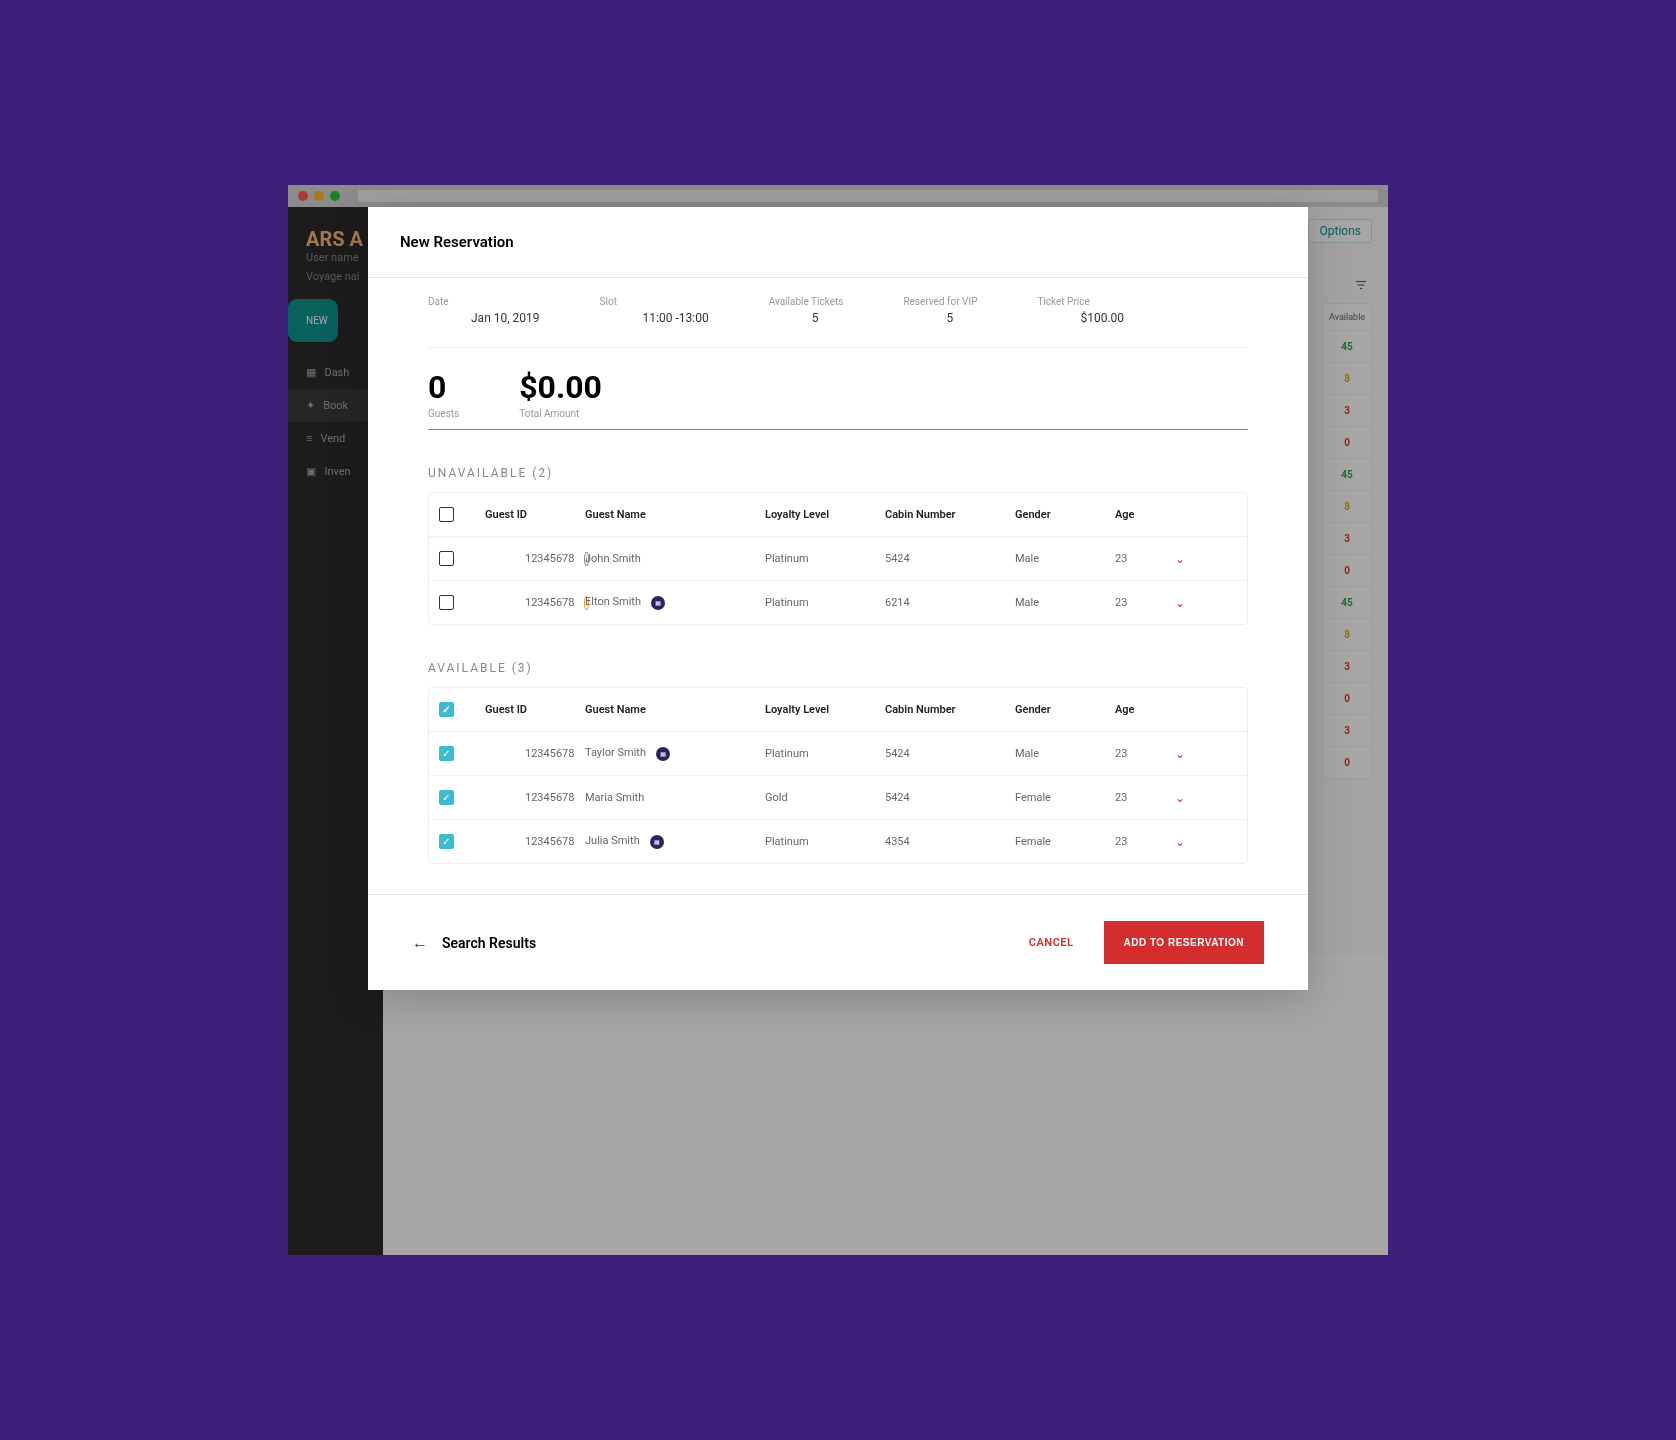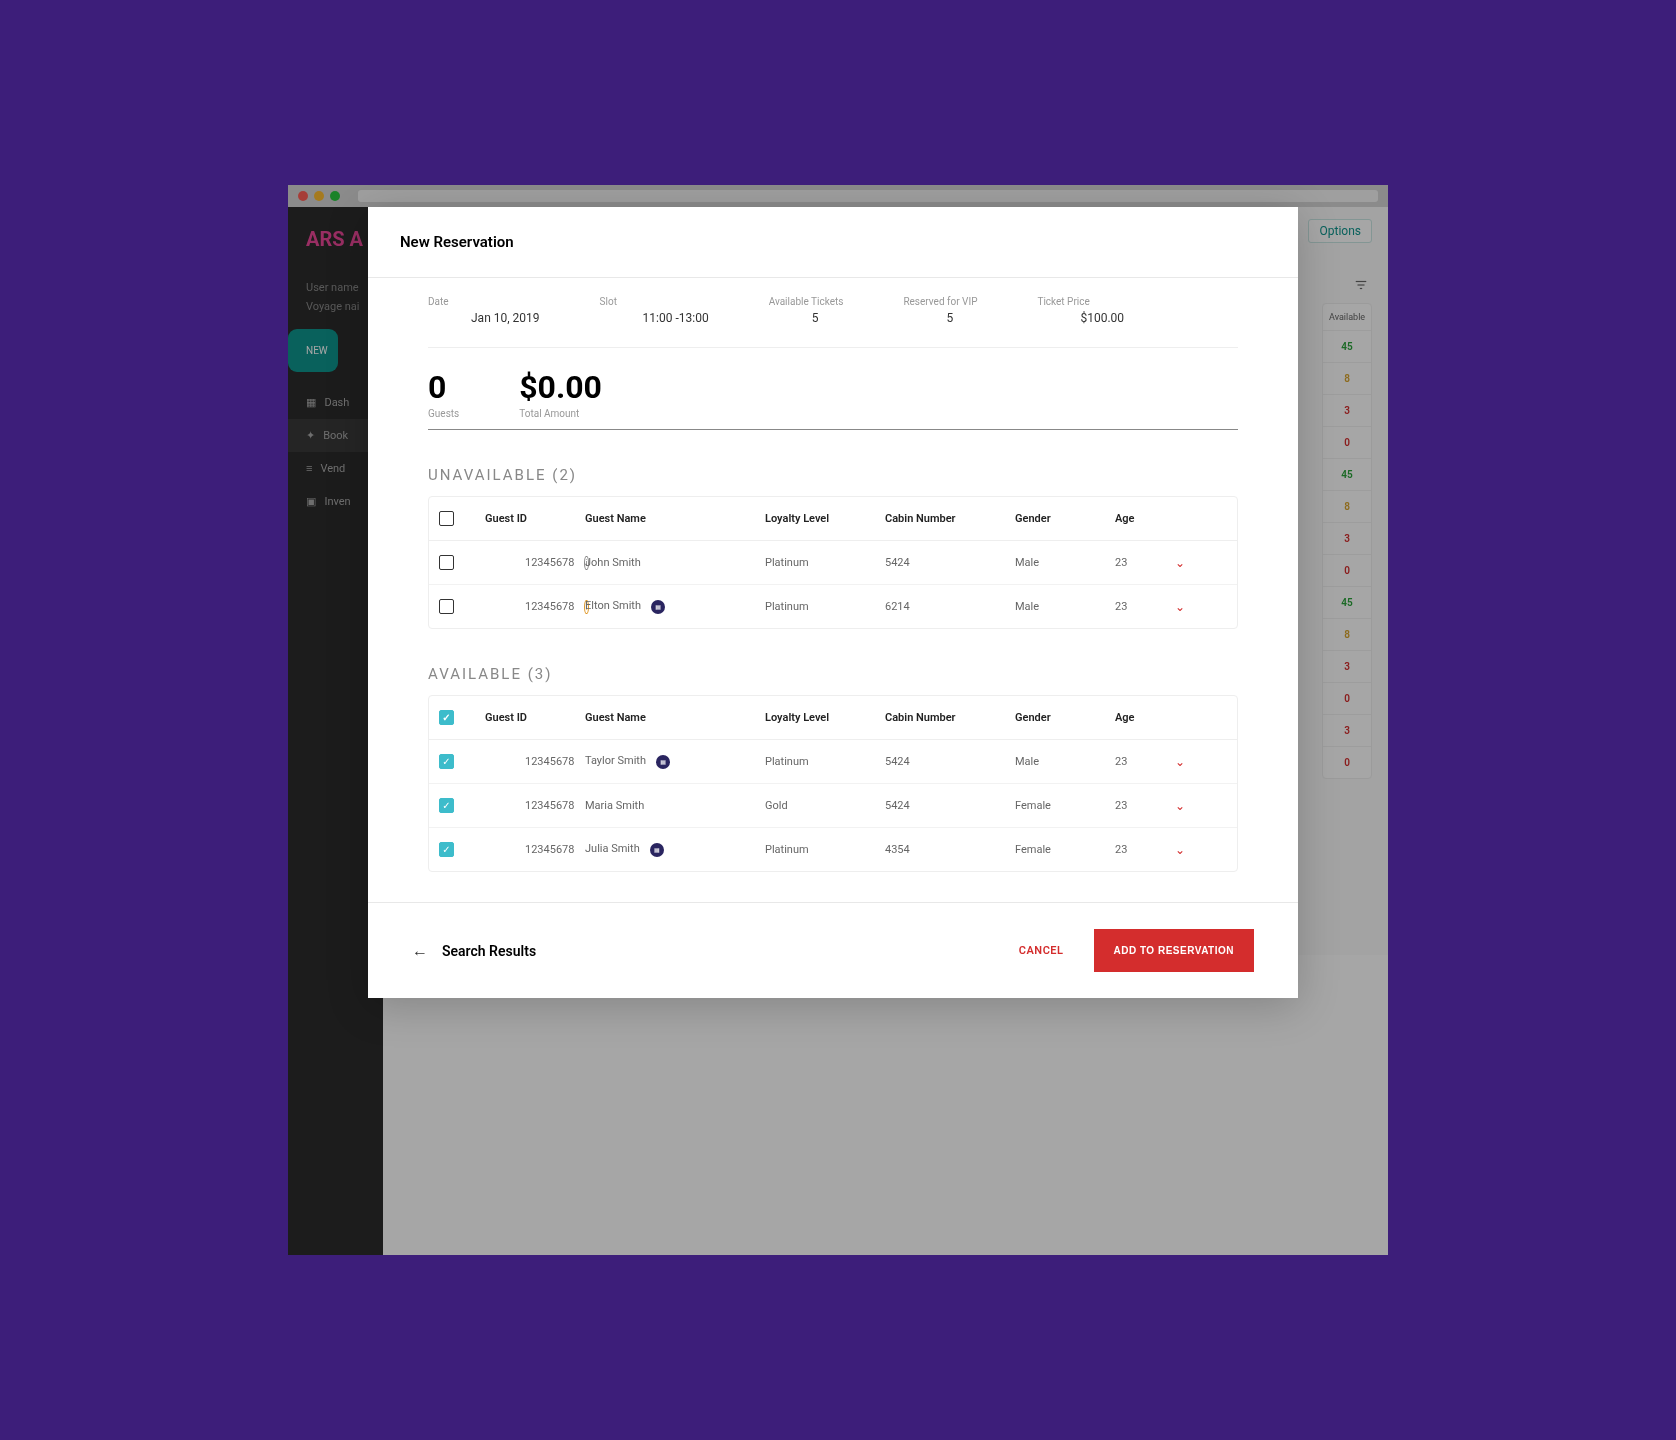--- a/index.html
+++ b/index.html
@@ -35,21 +35,21 @@
   display: flex;
   height: calc(100% - 22px);
 }
 .sidebar {
   width: 95px;
   background: #2b2b2b;
   color: #999;
   padding: 20px 0 0 18px;
   font-size: 12px;
 }
-.sidebar-title { color: #ec4899; font-size: 20px; font-weight: 700; margin-bottom: 30px; }
+.sidebar-title { color: #fdba74; font-size: 20px; font-weight: 700; margin-bottom: 0; }
 .sidebar-sub { font-size: 11px; color: #888; margin-bottom: 6px; }
 .new-btn {
   background: #0f968e;
   color: #fff;
   font-size: 10px;
   padding: 16px 10px;
   display: inline-block;
   margin: 10px 0 14px -18px;
   padding-left: 18px;
   border-radius: 9px;
@@ -95,41 +95,41 @@
 .modal-overlay {
   position: absolute;
   top: 0; left: 0; right: 0; bottom: 0;
   background: rgba(0,0,0,0.35);
   z-index: 5;
 }
 .modal {
   position: absolute;
   top: 22px;
   left: 80px;
-  right: 90px;
+  right: 80px;
   background: #fff;
   z-index: 10;
   box-shadow: 0 8px 40px rgba(0,0,0,0.2);
 }
 .modal-header {
   padding: 26px 32px 26px;
   border-bottom: 1px solid #e8e8e8;
   font-size: 15px;
   font-weight: 600;
 }
 .modal-body { padding: 18px 60px 30px; }
 .tour-title { font-size: 14px; font-weight: 700; margin-bottom: 20px; }
 .info-row { display: flex; gap: 60px; padding-bottom: 22px; border-bottom: 1px solid #eee; }
 .info-block .label { font-size: 10px; color: #999; margin-bottom: 4px; }
 .info-block .value { font-size: 12px; color: #333; margin-left: 43px; }
 .totals-row { display: flex; align-items: flex-start; gap: 60px; padding: 20px 0 10px; border-bottom: 1px solid #888; }
 .big-num { font-size: 32px; font-weight: 700; }
 .big-label { font-size: 10px; color: #999; margin-top: 2px; }
 
-.section-label { font-size: 15px; letter-spacing: 2px; color: #888; margin: 36px 0 12px; }
+.section-label { font-size: 12px; letter-spacing: 2px; color: #888; margin: 36px 0 12px; }
 .guest-table { border: 1px solid #eee; border-radius: 4px; overflow: hidden; }
 .thead, .trow {
   display: grid;
   grid-template-columns: 46px 100px 180px 120px 130px 100px 60px 40px;
   align-items: center;
   padding: 14px 10px;
   font-size: 11px;
 }
 .thead { font-weight: 600; color: #222; border-bottom: 1px solid #eee; }
 .trow { color: #666; border-bottom: 1px solid #f2f2f2; }

